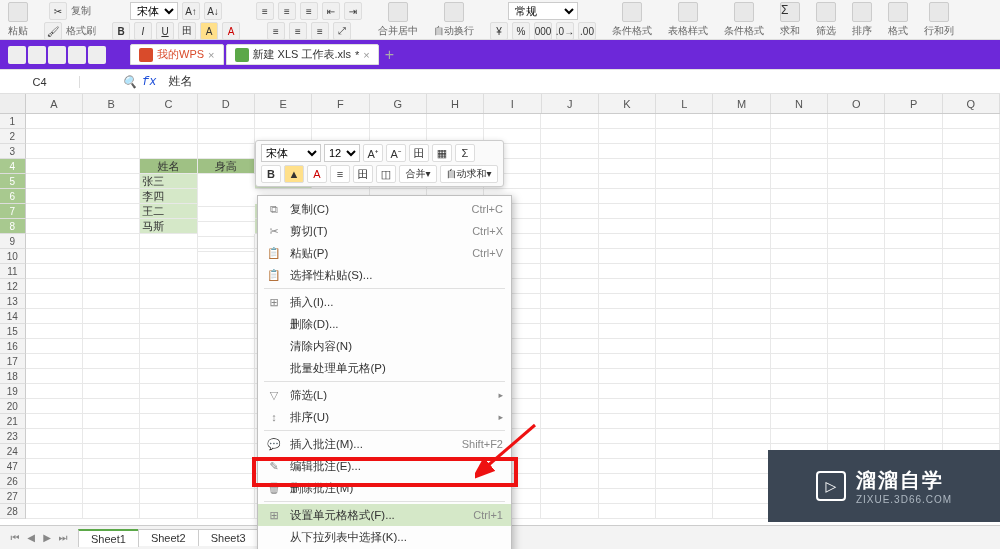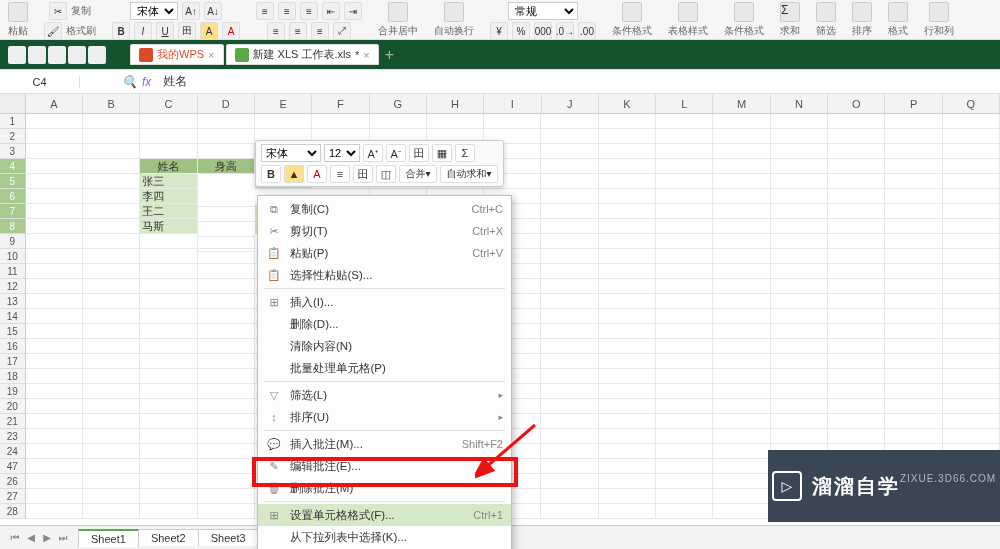--- a/index.html
+++ b/index.html
@@ -8,34 +8,34 @@
 
 .ribbon { height:40px; background:#f5f5f5; border-bottom:1px solid #ddd; display:flex; align-items:flex-start; padding:2px 8px; gap:16px; }
 .rgroup { display:flex; flex-direction:column; align-items:center; gap:2px; }
 .rgroup .ico { width:20px; height:20px; background:#e8e8e8; border:1px solid #ccc; border-radius:2px; }
 .rgroup .lbl { font-size:10px; color:#666; }
 .rrow { display:flex; gap:4px; align-items:center; }
 .rbtn { width:18px; height:18px; background:#f0f0f0; border:1px solid #ddd; border-radius:2px; display:inline-flex; align-items:center; justify-content:center; font-size:10px; }
 .rsel { height:18px; font-size:11px; border:1px solid #ccc; background:#fff; padding:0 2px; }
 
 
-.qa { height:30px; background:#14532d; border-bottom:1px solid #e0e0e0; display:flex; align-items:center; padding:0 8px; gap:2px; }
+.qa { height:30px; background:#6d28d9; border-bottom:1px solid #e0e0e0; display:flex; align-items:center; padding:0 8px; gap:2px; }
 .qa .qbtn { width:18px; height:18px; background:#eee; border-radius:2px; }
 .qa .tab { display:flex; align-items:center; gap:4px; padding:2px 8px; border:1px solid #ddd; background:#fff; border-radius:2px 2px 0 0; font-size:11px; }
 .qa .tab .x { color:#999; cursor:pointer; }
 .qa .tab.wps { color:#d94b2b; }
 .qa .tab.wps .wico { width:14px; height:14px; background:#d94b2b; border-radius:2px; }
 .qa .tab .xico { width:14px; height:14px; background:#5ba848; border-radius:2px; }
 
 
 .nbrow { height:24px; border-bottom:1px solid #e0e0e0; display:flex; align-items:center; }
 .namebox { width:80px; border-right:1px solid #ddd; padding:0 6px; font-size:11px; text-align:center; }
 .nbrow .sep { width:42px; }
 .nbrow .fxico { width:16px; text-align:center; color:#888; font-style:italic; }
-.nbrow .fxlbl { padding:0 4px; font-style:italic; color:#8b5cf6; }
+.nbrow .fxlbl { padding:0 4px; font-style:italic; color:#1d4ed8;font-family:Liberation Mono, monospace; }
 .nbrow .fval { padding:0 8px; font-size:12px; }
 
 
 .grid { position:relative; }
 .colhdr { display:flex; height:20px; background:#f3f3f3; border-bottom:1px solid #ccc; }
 .colhdr .corner { width:26px; border-right:1px solid #ccc; background:#eee; }
 .colhdr .ch { width:58px; border-right:1px solid #ddd; text-align:center; font-size:11px; color:#555; line-height:20px; }
 .rows { }
 .row { display:flex; height:15px; }
 .row .rh { width:26px; background:#f3f3f3; border-right:1px solid #ccc; border-bottom:1px solid #ddd; text-align:center; font-size:10px; color:#555; line-height:15px; }
@@ -61,21 +61,21 @@
 .ctx .msep { height:1px; background:#e0e0e0; margin:2px 6px; }
 .ctx .mi.hl { background:#d5e8c8; }
 
 
 .redbox { position:absolute; left:252px; top:457px; width:266px; height:30px; border:4px solid #e11; z-index:7; pointer-events:none; }
 .arrow { position:absolute; left:475px; top:420px; z-index:8; pointer-events:none; }
 
 
 .wm { position:absolute; right:0; top:450px; width:232px; height:72px; background:#3b4654; color:#fff; display:flex; align-items:center; justify-content:center; gap:10px; z-index:9; }
 .wm .wico { width:30px; height:30px; border:2px solid #fff; border-radius:4px; display:flex; align-items:center; justify-content:center; font-size:14px; }
-.wm .wtxt { display:flex; flex-direction:row; }
+.wm .wtxt { display:flex; flex-direction:column; }
 .wm .wt1 { font-size:20px; font-weight:bold; letter-spacing:2px; }
 .wm .wt2 { font-size:10px; letter-spacing:1px; color:#aeb8c2; }
 
 
 .sheetbar { position:absolute; bottom:0; left:0; right:0; height:24px; background:#f3f3f3; border-top:1px solid #ccc; display:flex; align-items:center; padding:0 8px; gap:0; }
 .sheetbar .nav { display:flex; gap:2px; margin-right:8px; }
 .sheetbar .nav span { width:14px; height:14px; color:#888; font-size:10px; text-align:center; line-height:14px; }
 .sheetbar .stab { padding:2px 12px; border:1px solid #ccc; border-bottom:none; background:#fff; font-size:11px; margin-right:-1px; }
 .sheetbar .stab.active { background:#fff; border-top:2px solid #5ba848; }
 .sheetbar .plus { margin-left:6px; color:#888; font-size:14px; }

